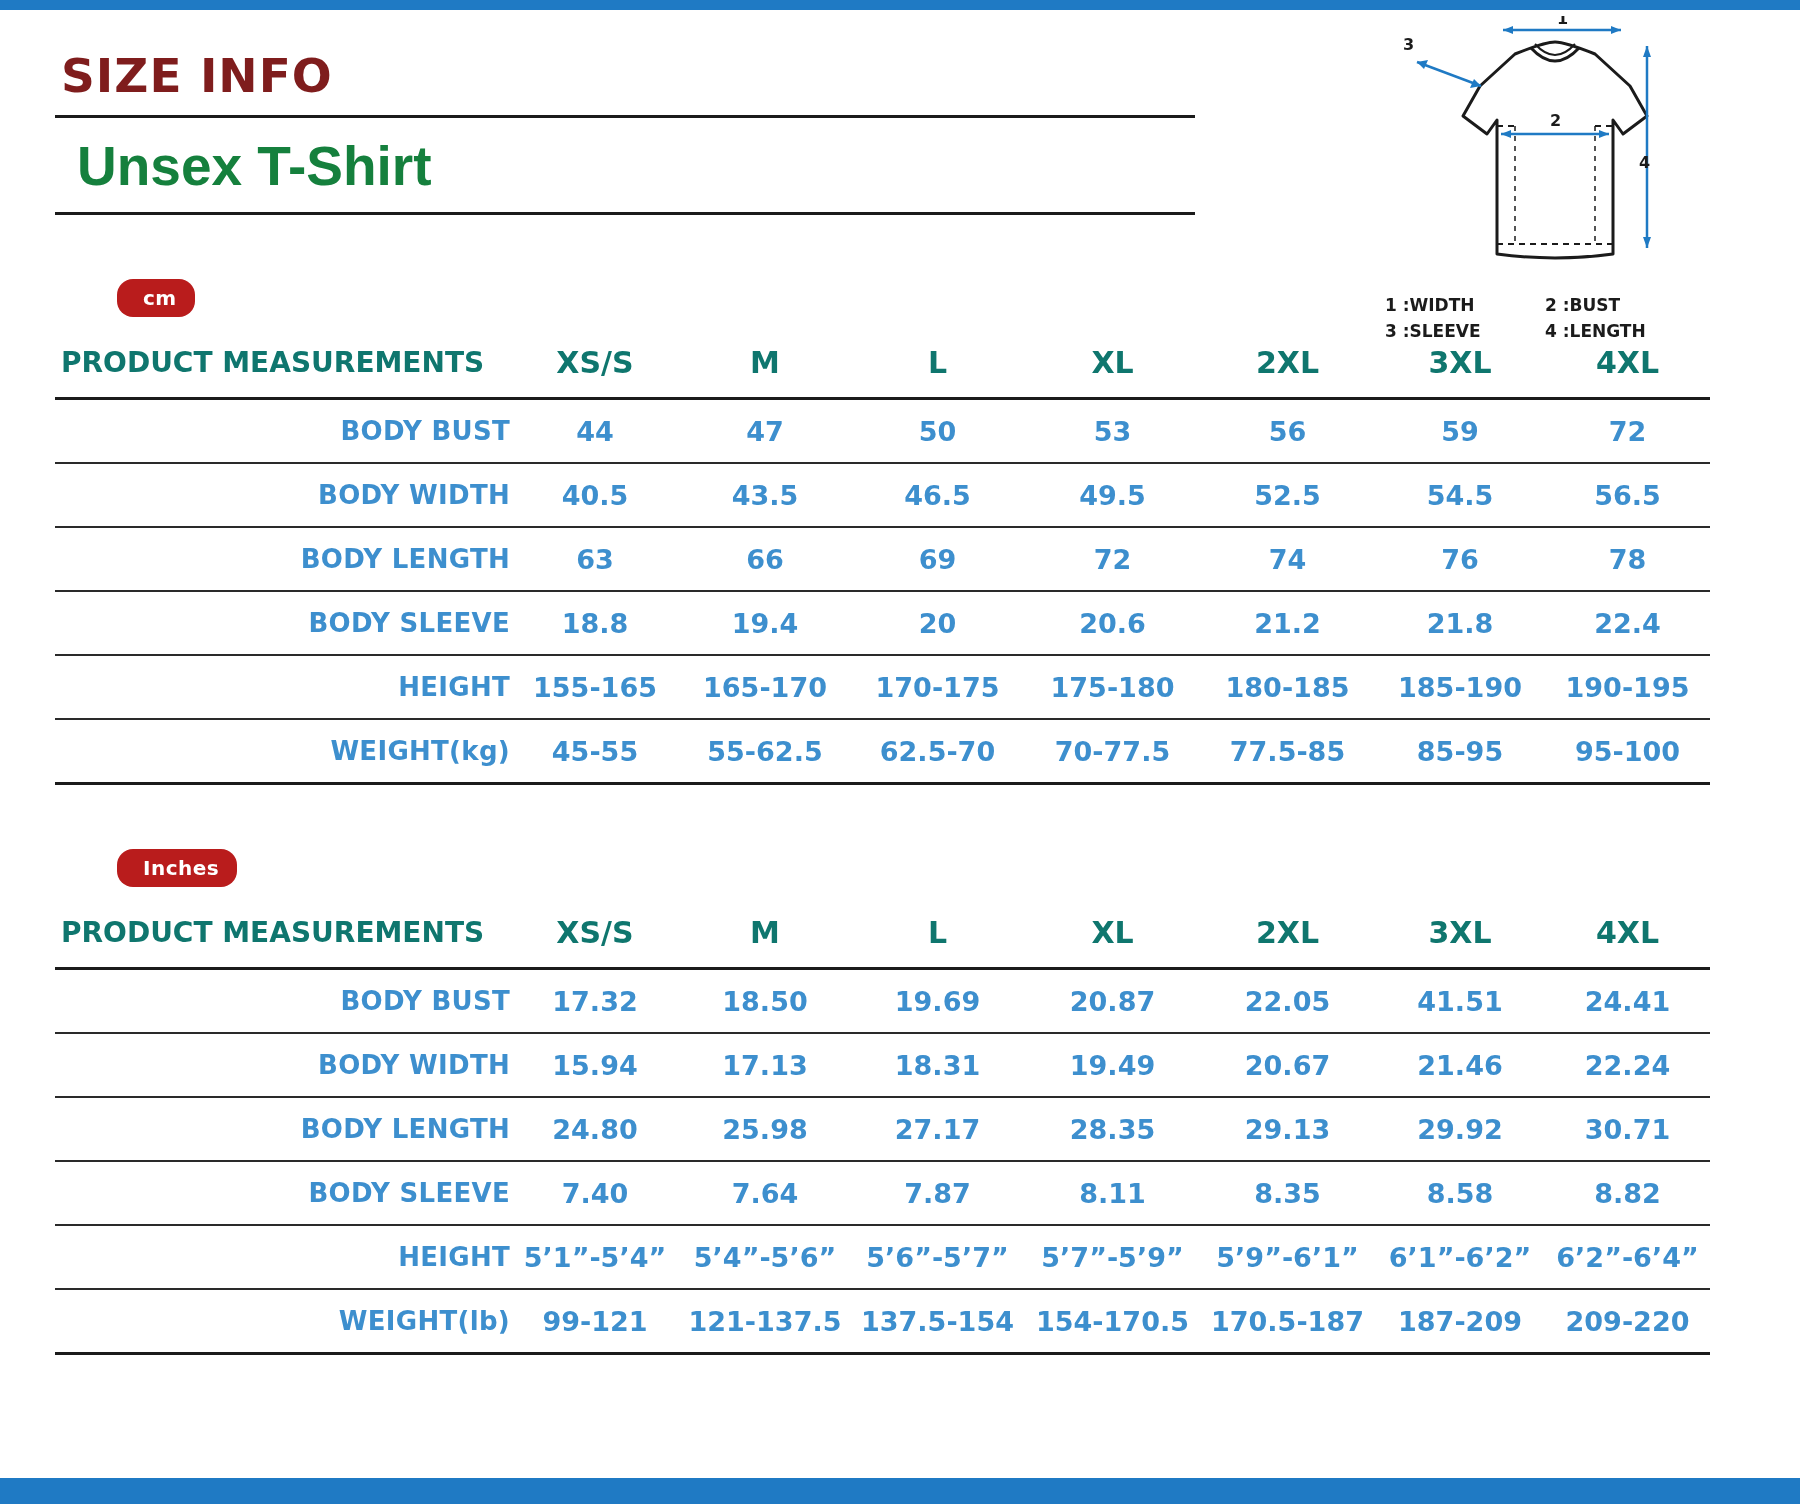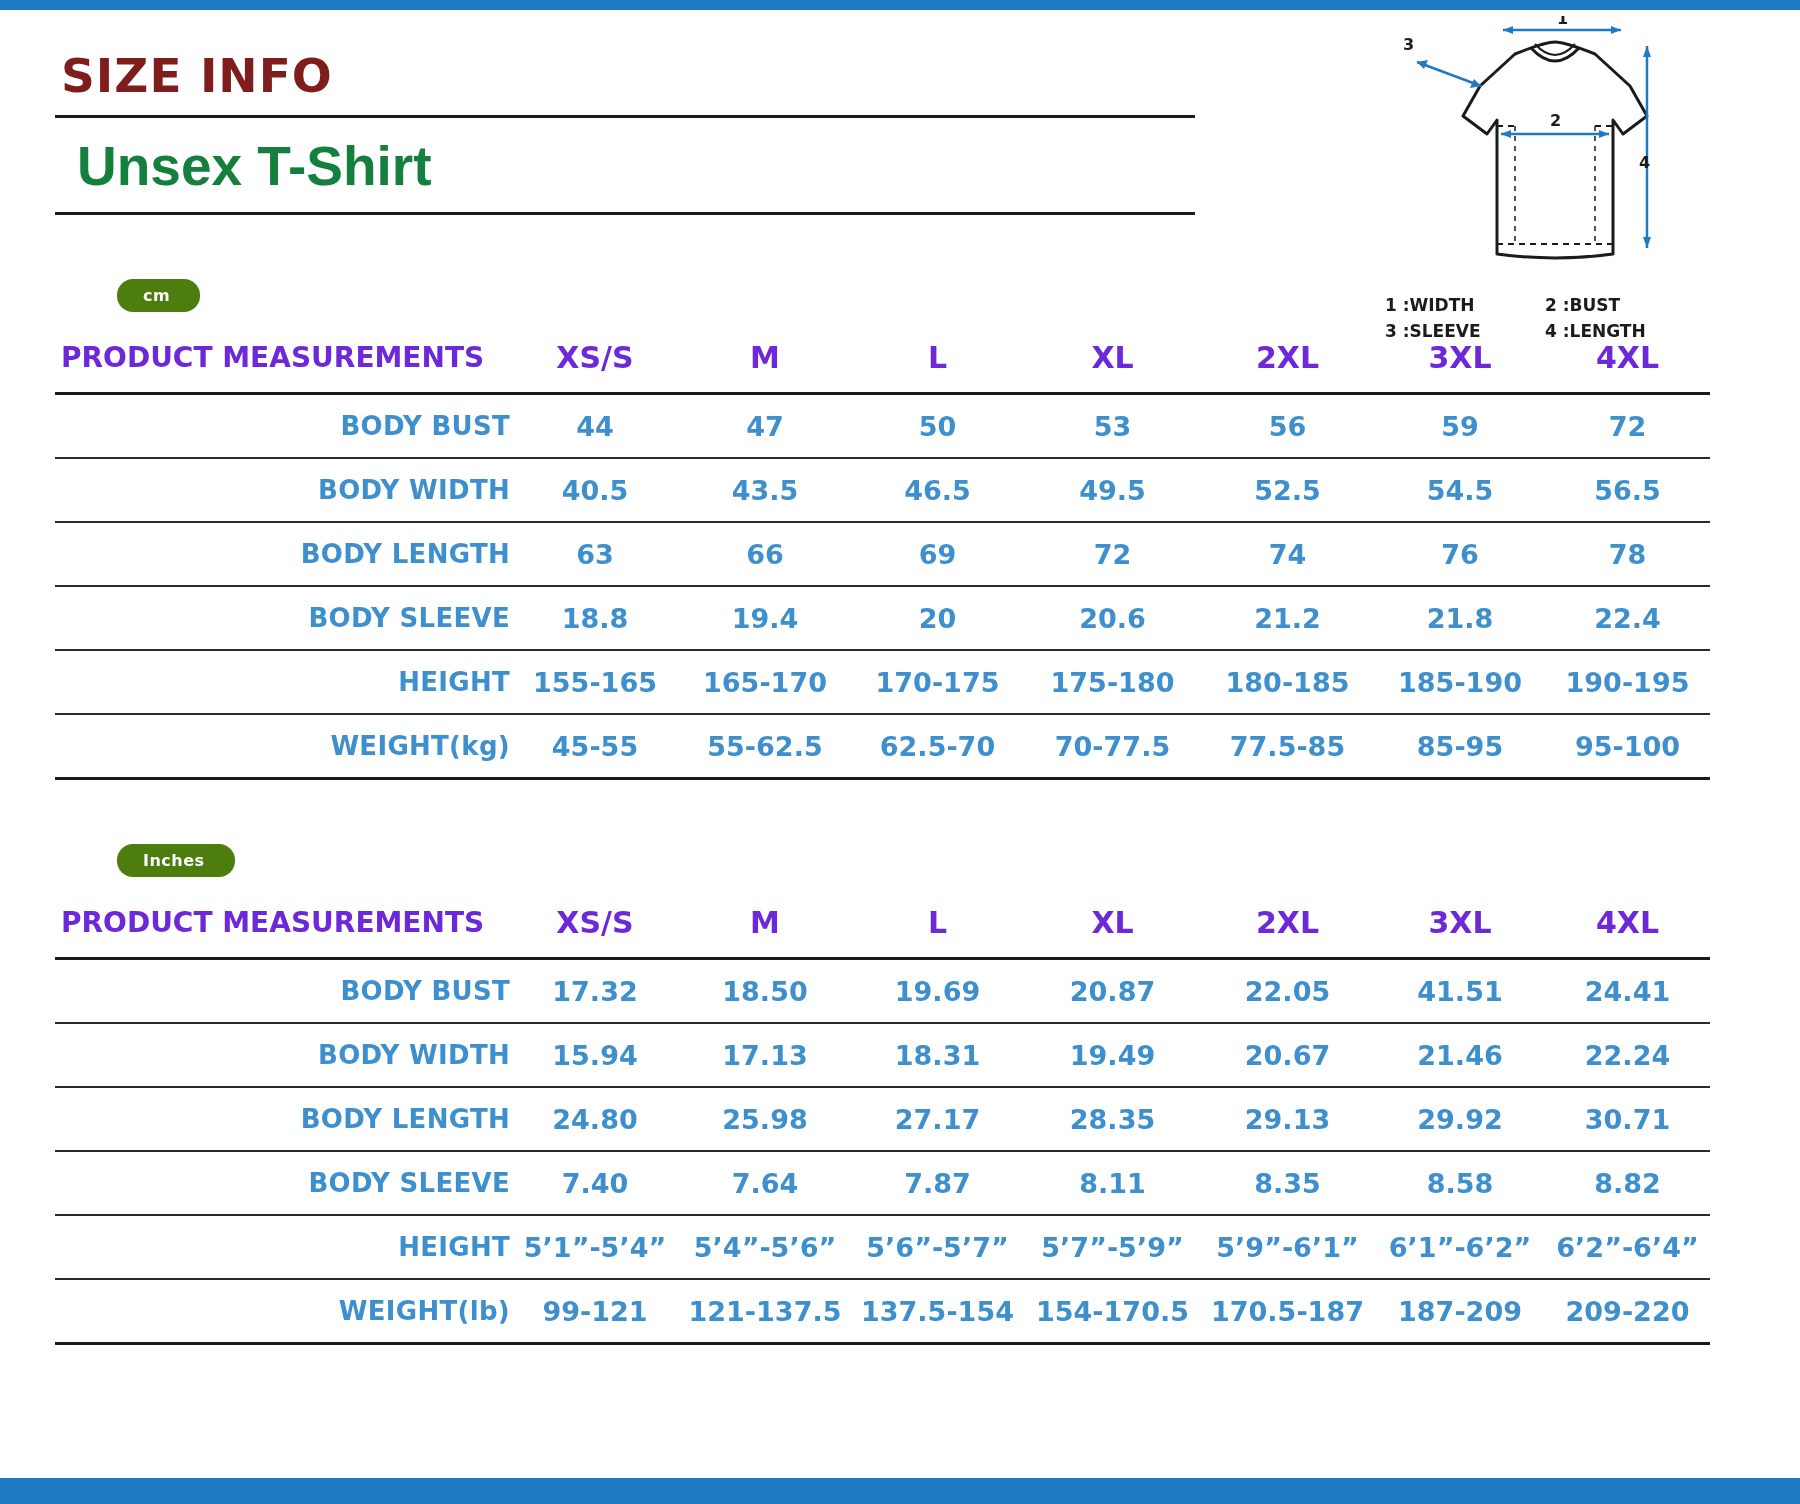--- a/index.html
+++ b/index.html
@@ -92,26 +92,26 @@
     font-size: 17px;
     color: #1b1b1b;
     line-height: 26px;
   }
   .legend-row { display: flex; }
   .legend-col { width: 160px; }
 
   
   .pill {
     display: inline-block;
-    background: #4d7c0f;
+    background: #b91c1c;
     color: #ffffff;
     font-family: "DejaVu Sans", sans-serif;
     font-weight: bold;
-    font-size: 16px;
-    padding: 7px 30px 7px 26px;
+    font-size: 20px;
+    padding: 7px 18px 7px 26px;
     border-radius: 16px;
     letter-spacing: 0.5px;
   }
   .pill-wrap { margin: 0 0 10px 62px; }
 
   
   table.size-table {
     width: 1655px;
     border-collapse: collapse;
     table-layout: fixed;
@@ -120,21 +120,21 @@
   table.size-table th, table.size-table td {
     padding: 0;
     height: 62px;
     vertical-align: middle;
   }
   table.size-table thead th {
     border-bottom: 3px solid #1b1b1b;
     font-family: "DejaVu Sans", sans-serif;
     font-weight: bold;
     font-size: 30px;
-    color: #6d28d9;
+    color: #0f766e;
     height: 70px;
   }
   table.size-table thead th.label-col {
     text-align: left;
     padding-left: 6px;
     font-size: 28px;
     letter-spacing: 0px;
   }
   table.size-table tbody td {
     border-bottom: 2px solid #2a2a2a;

